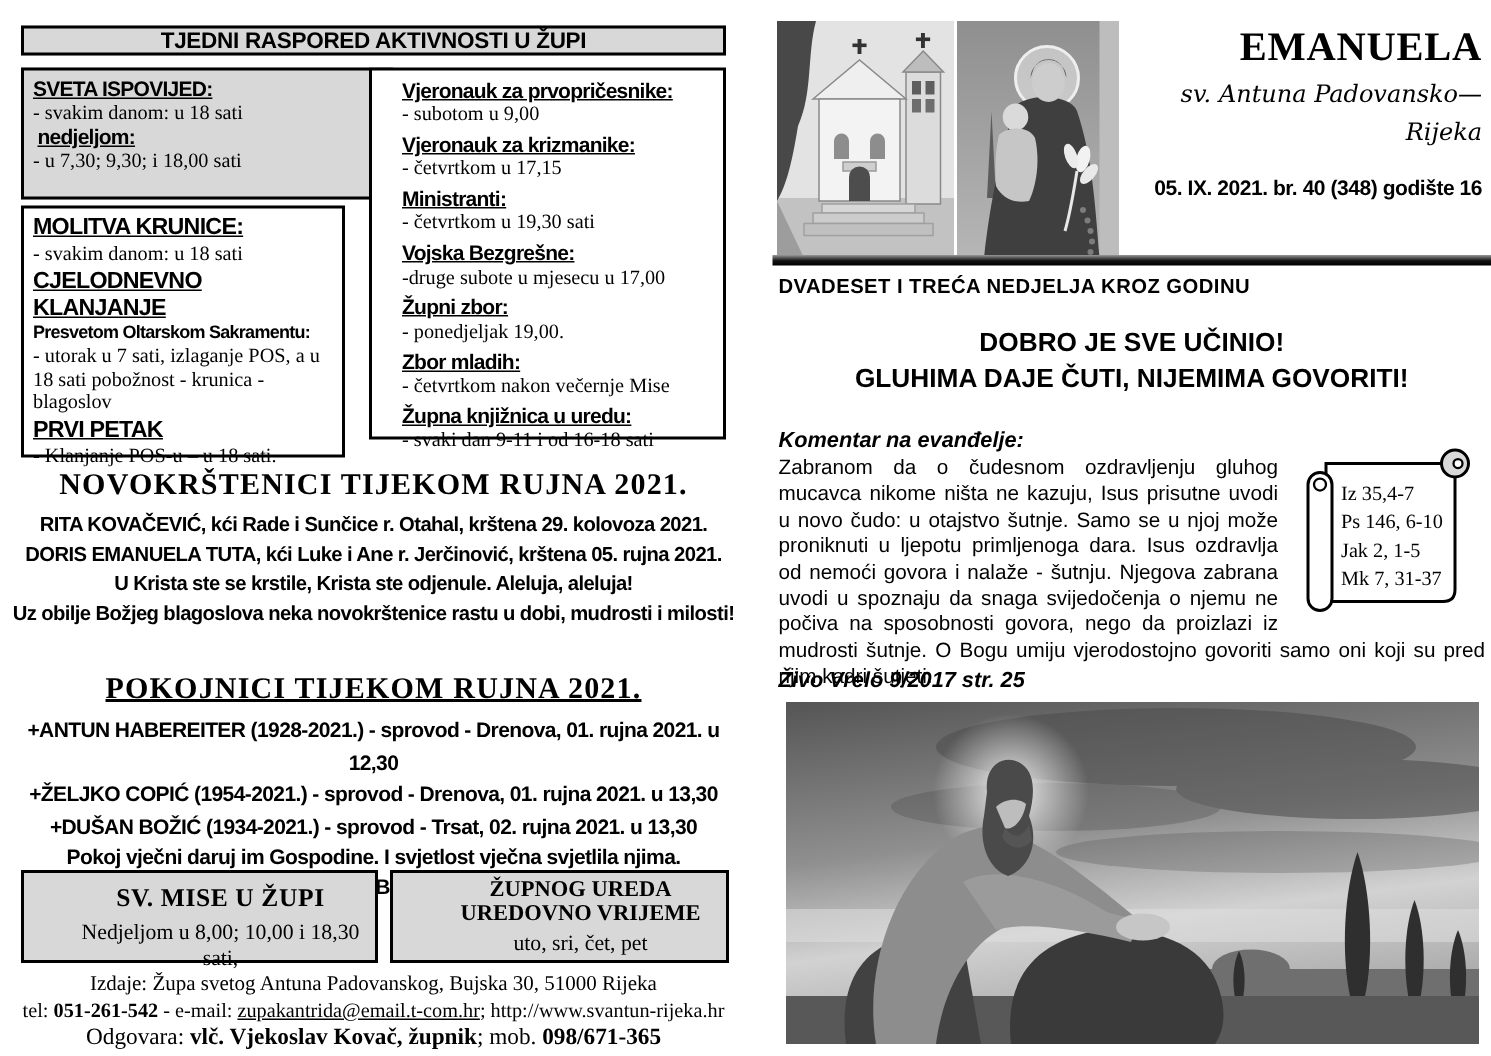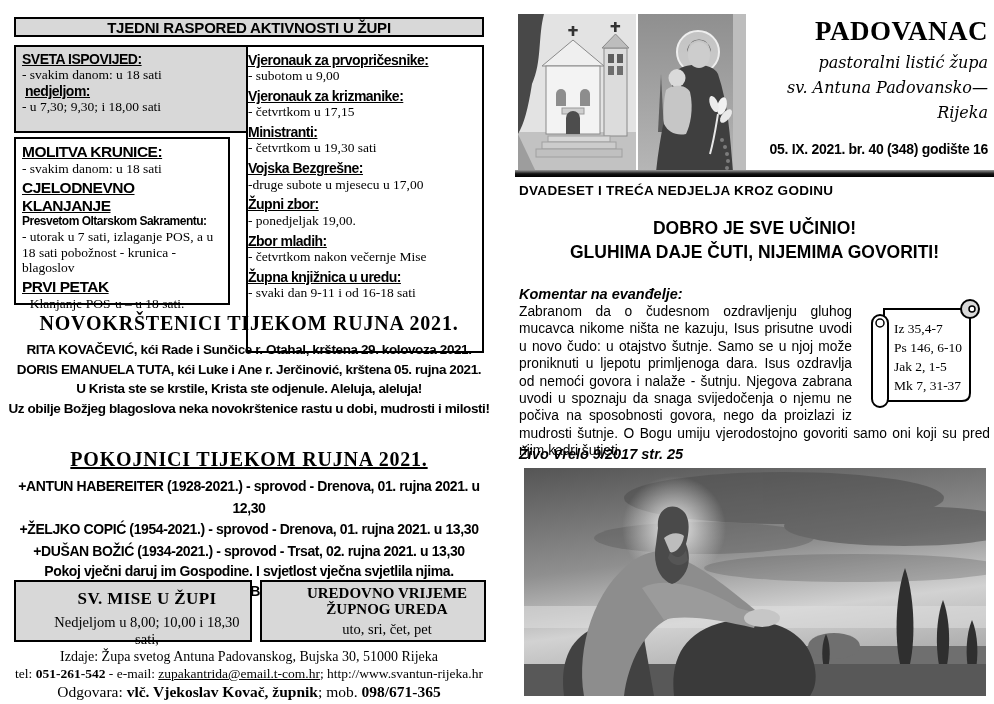--- a/index.html
+++ b/index.html
@@ -11,21 +11,21 @@
   
   .sched-title{
     left:14px;top:17px;width:470px;height:20px;border:2px solid #000;background:#d8d8d8;
     display:flex;align-items:center;justify-content:center;
     font-weight:bold;font-size:15px;letter-spacing:-0.2px;
   }
   .box{border:2px solid #000;background:#fff;padding:4px 6px;}
   .box.gray{background:#d8d8d8;}
   #sched-box1{left:14px;top:45px;width:248px;height:88px;}
   #sched-box2{left:14px;top:137px;width:216px;height:168px;}
-  #sched-box3{left:246px;top:45px;width:238px;height:308px;padding:5px 0;}
+  #sched-box3{left:246px;top:45px;width:238px;height:248px;padding:5px 20px;}
   .lbl{font-weight:bold;text-decoration:underline;font-size:14px;letter-spacing:-0.5px;line-height:1.16;}
   .lbl-lg{font-size:15.5px;}
   .sub-lbl{font-weight:bold;font-size:12px;letter-spacing:-0.5px;line-height:1.16;}
   .srf{font-family:"Liberation Serif",serif;font-size:13.5px;line-height:1.14;}
   .sched-item{margin-bottom:3px;}
   #sched-box3 .sched-item{margin-bottom:4.5px;}
   
   .sec-title{
     font-family:"Liberation Serif",serif;font-weight:bold;font-size:20px;
     text-align:center;letter-spacing:0.8px;
@@ -141,22 +141,22 @@
   <div>+DUŠAN BOŽIĆ (1934-2021.) - sprovod - Trsat, 02. rujna 2021. u 13,30</div>
   <div class="closing">Pokoj vječni daruj im Gospodine. I svjetlost vječna svjetlila njima.</div>
   <div class="closing">Počivali u miru Božjem. Amen.</div>
 </div>
 
 <div class="abs bottom-box" id="mass-box">
   <div class="bb-title">SV. MISE U ŽUPI</div>
   <div class="bb-line">Nedjeljom u 8,00; 10,00 i 18,30 sati,</div>
 </div>
 <div class="abs bottom-box" id="office-box">
+  <div class="bb-title-sm">ŽUPNOG UREDA</div>
   <div class="bb-title-sm">UREDOVNO VRIJEME</div>
-  <div class="bb-title-sm">ŽUPNOG UREDA</div>
   <div class="bb-line-sm">uto, sri, čet, pet</div>
 </div>
 
 <div class="abs" id="footer">
   <div class="f1">Izdaje: Župa svetog Antuna Padovanskog, Bujska 30, 51000 Rijeka</div>
   <div class="f2"><span>tel: </span><span class="bold">051-261-542</span><span> - e-mail: </span><span class="ulink">zupakantrida@email.t-com.hr</span><span>; </span><span>http://www.svantun-rijeka.hr</span></div>
   <div class="f3"><span>Odgovara: </span><span class="bold">vlč. Vjekoslav Kovač, župnik</span><span>; mob. </span><span class="bold">098/671-365</span></div>
 </div>
 
 <svg class="abs" style="left:518px;top:14px" width="118" height="158" viewBox="0 0 118 158">
@@ -220,23 +220,22 @@
   <g fill="#7c7c7c">
     <circle cx="84" cy="126" r="2"></circle>
       <circle cx="87" cy="133" r="2"></circle>
       <circle cx="89" cy="140" r="2"></circle>
       <circle cx="90" cy="147" r="2"></circle>
       <circle cx="89" cy="154" r="2"></circle>
   </g>
 </svg>
 
 <div class="abs" id="rp-title-block">
-  <div class="rp-title">PADOVANAC</div>
+  <div class="rp-title">EMANUELA</div>
   <div class="rp-script">
-    <div>pastoralni listić župa</div>
     <div>sv. Antuna Padovansko—Rijeka</div>
   </div>
   <div class="rp-issue">05. IX. 2021. br. 40 (348) godište 16</div>
 </div>
 
 <div class="abs" id="rp-bar"></div>
 
 <div class="abs" id="rp-sunday">DVADESET I TREĆA NEDJELJA KROZ GODINU</div>
 
 <div class="abs" id="rp-gospel">

